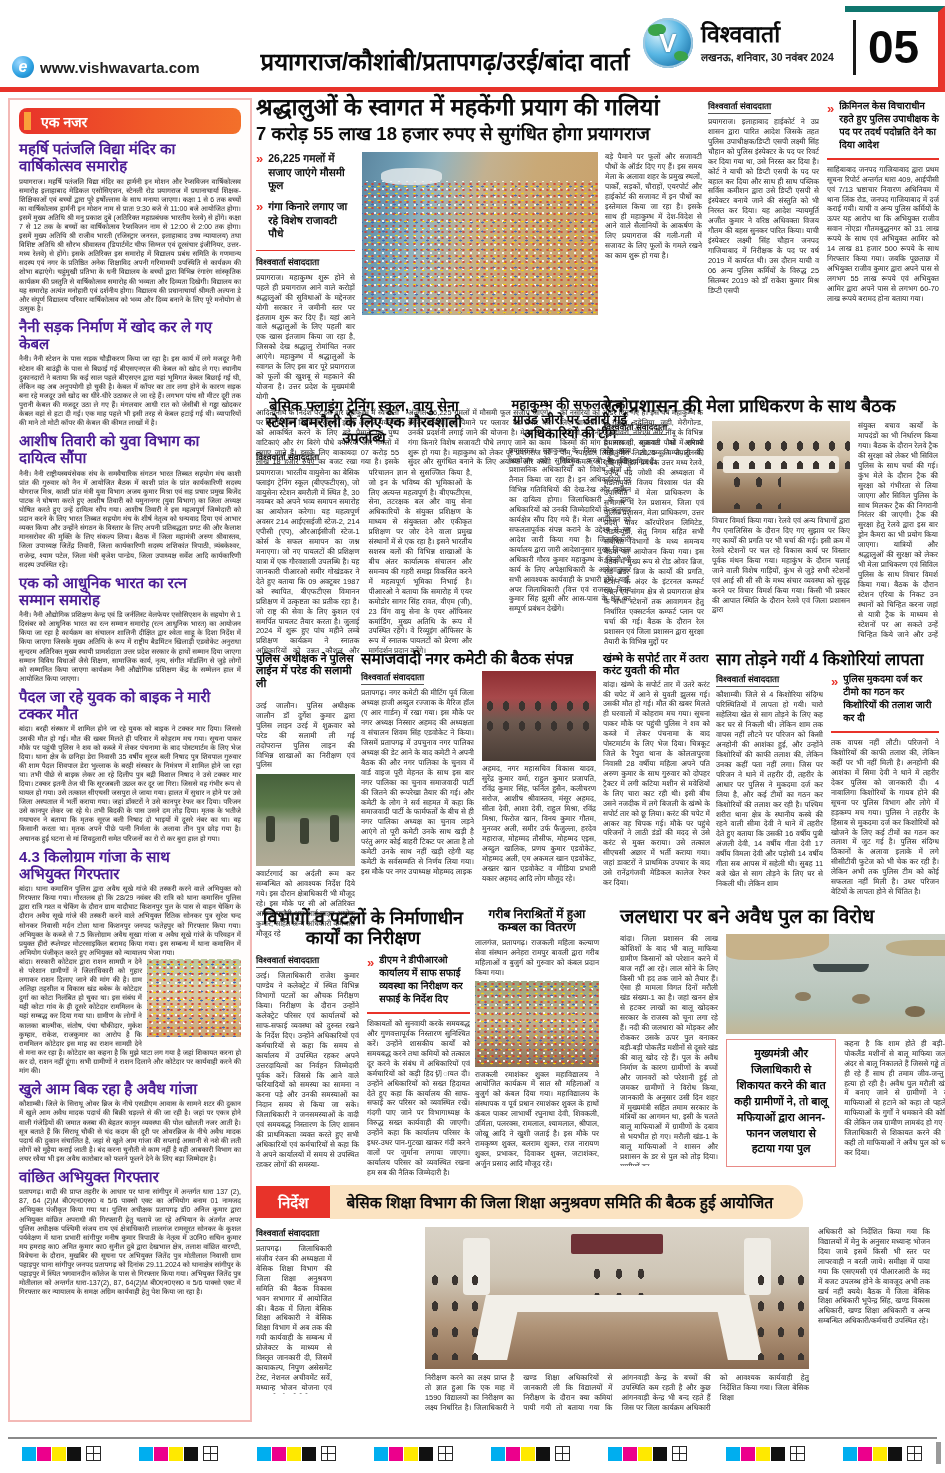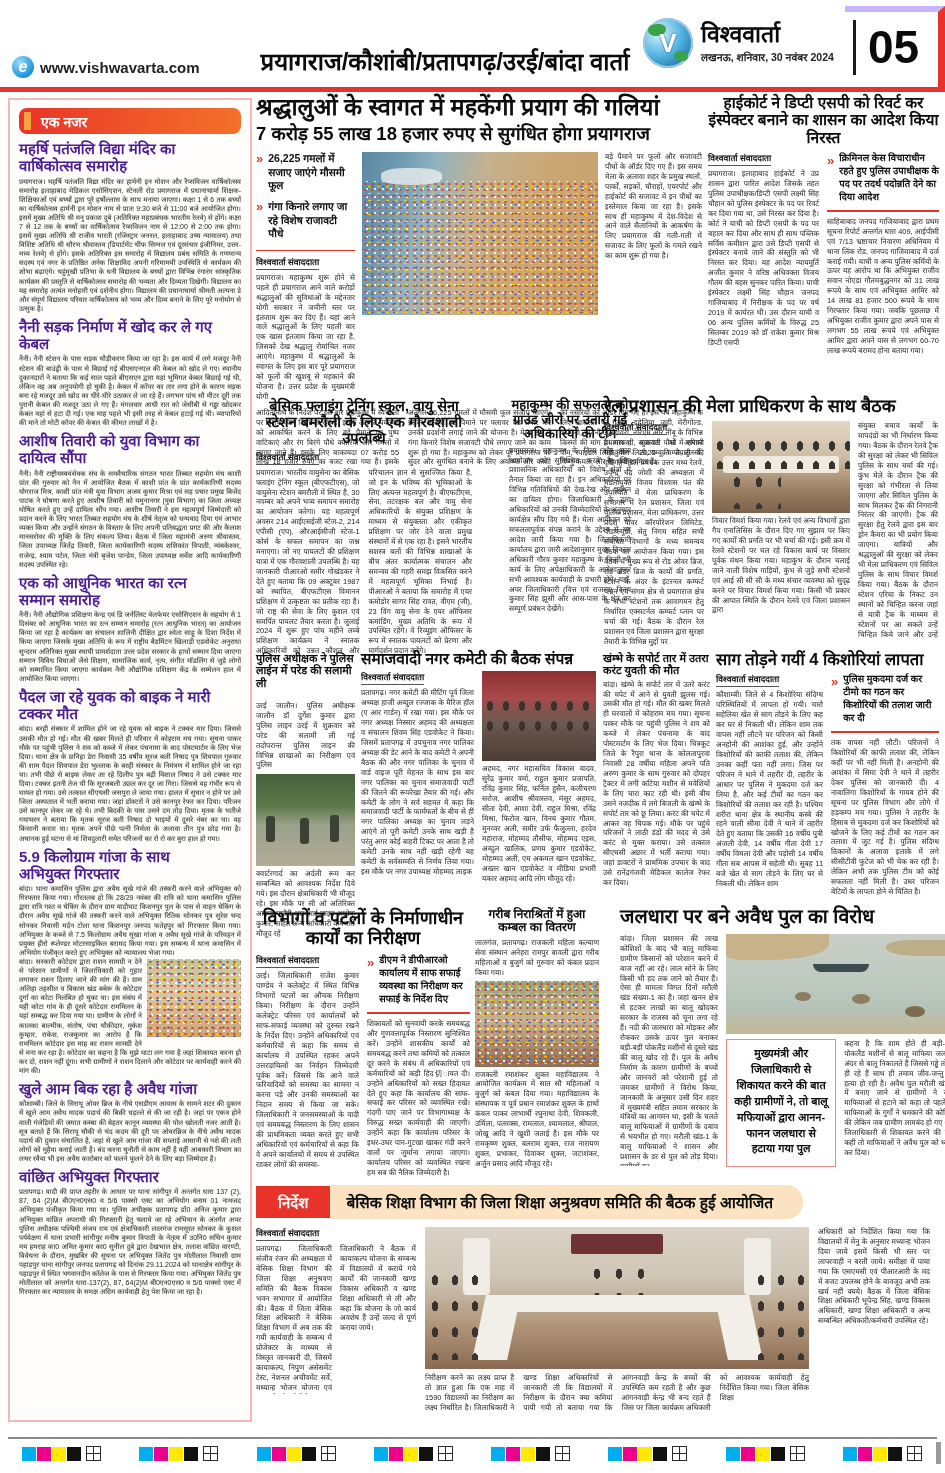--- a/index.html
+++ b/index.html
@@ -36,21 +36,21 @@
   #hdr-logo{left:643px;top:18px;display:flex;gap:8px;align-items:center;}
   #globe{width:50px;height:50px;border-radius:50%;position:relative;
     background:radial-gradient(circle at 32% 30%,#d9f1fb,#58b6e3 45%,#1f78ad 80%);
     box-shadow:inset 0 0 0 2px #9fc8e0;}
   #globe .land{position:absolute;width:18px;height:12px;background:#3aa34a;border-radius:50% 40% 55% 45%;top:6px;left:5px;}
   #globe .land2{position:absolute;width:14px;height:10px;background:#3aa34a;border-radius:45% 55% 40% 55%;bottom:7px;right:5px;}
   #globe .v{position:absolute;inset:0;display:flex;align-items:center;justify-content:center;
     color:#fff;font-size:26px;font-weight:bold;text-shadow:0 0 2px #14506e;}
   #paper-name{font-size:23px;font-weight:bold;color:#0a0a0a;line-height:1;}
   #edition{font-size:10.5px;font-weight:bold;color:#222;margin-top:4px;text-align:right;}
-  #page-box{left:845px;top:6px;width:93px;height:80px;border-top:6px solid #c4b5fd;border-right:7px solid #e8332a;}
+  #page-box{left:845px;top:6px;width:93px;height:80px;border-top:6px solid #0f766e;border-right:7px solid #e8332a;}
   #page-num{margin-top:8px;margin-left:8px;border-left:3px solid #1a1a1a;padding-left:12px;
     font-size:46px;font-weight:bold;color:#0a0a0a;line-height:1.2;}
   #red-rule{left:0;top:87px;width:945px;height:5px;background:#e8332a;}
   
   #sidebar{left:8px;top:98px;width:244px;height:1324px;border:2px solid #f3b9b6;padding:6px 9px;
     box-sizing:border-box;overflow:hidden;background:#fffdfc;}
   #sb-badge{position:relative;height:26px;border-radius:8px;margin:2px 0 6px 0;
     background:linear-gradient(90deg,#e8332a,#f05a28 60%,#f3702a);display:flex;align-items:center;}
   #sb-badge .bar{position:absolute;left:5px;top:4px;bottom:4px;width:7px;background:#f9a13a;}
   #sb-badge .txt{color:#fff;font-size:14px;font-weight:bold;padding-left:22px;}
@@ -118,21 +118,21 @@
     </div>
     <div class="sb-art">
       <h3>एक को आधुनिक भारत का रत्न सम्मान समारोह</h3>
       <p>नैनी। नैनी औद्योगिक प्रशिक्षण केन्द्र एवं डि जर्नलिस्ट वेलफेयर एसोसिएशन के सहयोग से 1 दिसंबर को आधुनिक भारत का रत्न सम्मान समारोह (रत्न आधुनिक भारत) का आयोजन किया जा रहा है कार्यक्रम का संचालन शालिनी दीक्षित द्वार श्वेता साहू के दिशा निर्देश में किया जाएगा जिसके मुख्य अतिथि के रूप में राष्ट्रीय बैडमिंटन खिलाड़ी एडवोकेट अनुराधा सुन्दरम अतिरिक्त मुख्य स्थायी प्रामर्शदाता उत्तर प्रदेश सरकार के हाथों सम्मान दिया जाएगा सम्मान विविध विधाओं जैसे शिक्षण, सामाजिक कार्य, नृत्य, संगीत मॉडलिंग से जुड़े लोगों को सम्मानित किया जाएगा कार्यक्रम नैनी औद्योगिक प्रशिक्षण केंद्र के सम्मेलन हाल में आयोजित किया जाएगा।</p>
     </div>
     <div class="sb-art">
       <h3>पैदल जा रहे युवक को बाइक ने मारी टक्कर मौत</h3>
       <p>बांदा। बरही संस्कार में शामिल होने जा रहे युवक को बाइक ने टक्कर मार दिया। जिससे उसकी मौत हो गई। मौत की खबर मिलते ही परिवार में कोहराम मच गया। सूचना पाकर मौके पर पहुंची पुलिस ने शव को कब्जे में लेकर पंचनामा के बाद पोस्टमार्टम के लिए भेज दिया। थाना क्षेत्र के छनिहा डेरा निवासी 35 वर्षीय सूरज बली निषाद पुत्र शिवपाल गुरुवार की शाम पैदल शिवपाल डेरा भुल्लाक के बरही संस्कार के निमंत्रण में शामिल होने जा रहा था। तभी पीछे से बाइक लेकर आ रहे दिलीप पुत्र बद्री विशाल निषाद ने उसे टक्कर मार दिया। टक्कर इतनी तेज थी कि सूरजबली उछल कर दूर जा गिरा। जिससे वह गंभीर रूप से घायल हो गया। उसे तत्काल सीएचसी जसपुरा ले जाया गया। हालत में सुधार न होने पर उसे जिला अस्पताल में भर्ती कराया गया। जहां डॉक्टरों ने उसे कानपुर रेफर कर दिया। परिजन उसे कानपुर लेकर जा रहे थे। तभी बिदकी के पास उसने दम तोड़ दिया। मृतक के भतीजे गयाचरन ने बताया कि मृतक सूरज बली निषाद दो भाइयों में दूसरे नंबर का था। वह किसानी करता था। मृतक अपने पीछे पत्नी निर्मला के अलावा तीन पुत्र छोड़ गया है। अचानक हुई घटना से मां शिवदुलारी समेत परिजनों का रो रो कर बुरा हाल हो गया।</p>
     </div>
     <div class="sb-art">
-      <h3>5.9 किलोग्राम गांजा के साथ अभियुक्त गिरफ्तार</h3>
+      <h3>4.3 किलोग्राम गांजा के साथ अभियुक्त गिरफ्तार</h3>
       <p>बांदा। थाना कमासिन पुलिस द्वारा अवैध सूखे गांजे की तस्करी करने वाले अभियुक्त को गिरफ्तार किया गया। गौरतलब हो कि 28/29 नवंबर की रात्रि को थाना कमासिन पुलिस द्वारा रात्रि गश्त व चेकिंग के दौरान ग्राम यादौघाट किशनपुर पुल के पास से वाहन चेकिंग के दौरान अवैध सूखे गांजे की तस्करी करने वाले अभियुक्त रितिक सोनकर पुत्र सुरेश चन्द सोनकर निवासी मर्दन टोला थाना किशनपुर जनपद फतेहपुर को गिरफ्तार किया गया। अभियुक्त के कब्जे से 7.5 किलोग्राम अवैध सूखा गांजा व अवैध सूखे गांजे के परिवहन में प्रयुक्त हीरो स्प्लेण्डर मोटरसाइकिल बरामद किया गया। इस सम्बन्ध में थाना कमासिन में अभियोग पंजीकृत करते हुए अभियुक्त को न्यायालय भेजा गया।</p>
     </div>
     <div class="sb-art">
       <div class="sb-ph ph" style="background:linear-gradient(#b9c79e 0%,#d8c9a8 40%,#caa477 100%);">
         <div class="dots" style="opacity:.95"></div>
       </div>
       <p>बांदा। सरकारी कोटेदार द्वारा राशन सामग्री न देने से परेशान ग्रामीणों ने जिलाधिकारी को गुहार लगाकर राशन दिलाए जाने की मांग की है। ग्राम अलिहा तहसील व विकास खंड बबेरू के कोटेदार दुर्गा का कोटा निलंबित हो चुका था। इस संबंध में यही कोटा गांव के ही दूसरे कोटेदार राममिलन के यहां सम्बद्ध कर दिया गया था। ग्रामीण के लोगों ने कालका बाल्मीक, संतोष, पंचा चौकीदार, मुकेश कुम्हार, राकेश, राजकुमार का आरोप है कि राममिलन कोटेदार इस माह का राशन सामग्री देने से मना कर रहा है। कोटेदार का कहना है कि मुझे घाटा लग गया है जहां शिकायत करना हो कर दो, राशन नहीं दूंगा। सभी ग्रामीणों ने राशन दिलाने और कोटेदार पर कार्यवाही करने की मांग की।</p>
     </div>
     <div class="sb-art">
       <h3>खुले आम बिक रहा है अवैध गांजा</h3>
@@ -168,21 +168,20 @@
         <div style="position:absolute;left:8%;top:10%;width:26%;height:10%;background:#e8ecee;border-radius:40%;opacity:.8;"></div>
       </div>
       <div style="width:97px;">
         <p class="body">बड़े पैमाने पर फूलों और सजावटी पौधों के ऑर्डर दिए गए हैं। इस समय मेला के अलावा शहर के प्रमुख स्थलों, पार्कों, सड़कों, चौराहों, एयरपोर्ट और हाईकोर्ट की सजावट में इन पौधों का इस्तेमाल किया जा रहा है। इसके साथ ही महाकुम्भ में देश-विदेश से आने वाले सैलानियों के आकर्षण के लिए प्रयागराज की गली-गली में सजावट के लिए फूलों के गमले रखने का काम शुरू हो गया है।</p>
       </div>
     </div>
     <p class="body cols3" style="margin-top:6px;">आदित्यनाथ के निर्देश पर इस बार महाकुम्भ में स्वच्छता पर विशेष ध्यान दिया जा रहा है। इसके अंतर्गत पर्यटकों को आकर्षित करने के लिए बड़े पैमाने पर पुष्प वाटिकाएं और रंग बिरंगे पौधे क्यारियों और गमलों में लगाए जाने हैं। इसके लिए बाकायदा 07 करोड़ 55 लाख 18 हजार रुपए का बजट रखा गया है। इसके अंतर्गत 26,225 गमलों में मौसमी फूल सजाए जाएंगे। इसके अलावा बड़े पैमाने पर फ्लावर बेड तैयार कर उनकी प्रदर्शनी लगाई जाने की योजना है। मेला क्षेत्र में गंगा किनारे विशेष सजावटी पौधे लगाए जाने का काम शुरू हो गया है। महाकुम्भ को लेकर पूरे प्रयागराज को सुंदर और सुगंधित बनाने के लिए अयोध्या और काशी की नर्सरियों को आर्डर दिए गए हैं। इस वर्ष महाकुम्भ के लिए खासतौर पर गुलाब, डहेलिया, जूही, मेरीगोल्ड, कामिनी, चांदनी, गुलदावरी, नेरिएम और नींबू के विभिन्न किस्मों की मांग है। साथ ही, सजावटी पौधों में एरिका पॉम, स्पाइडल लिली, पीस लिली, बम्बू, चम्पा, तुलसी, विष्णु कमल, और रेड मंची शामिल हैं।</p>
   </div>
 
   <div class="abs" style="left:708px;top:94px;width:231px;height:298px;">
-    <h2 class="hl" style="font-size:15.5px;text-align:center;">हाईकोर्ट ने डिप्टी एसपी को रिवर्ट कर इंस्पेक्टर बनाने का शासन का आदेश किया निरस्त</h2>
     <div style="display:flex;gap:8px;margin-top:6px;">
       <div style="width:111px;">
         <span class="byline">विश्ववार्ता संवाददाता</span>
         <p class="body">प्रयागराज। इलाहाबाद हाईकोर्ट ने उप्र शासन द्वारा पारित आदेश जिसके तहत पुलिस उपाधीक्षक/डिप्टी एसपी लक्ष्मी सिंह चौहान को पुलिस इंस्पेक्टर के पद पर रिवर्ट कर दिया गया था, उसे निरस्त कर दिया है। कोर्ट ने याची को डिप्टी एसपी के पद पर बहाल कर दिया और साथ ही साथ पब्लिक सर्विस कमीशन द्वारा उसे डिप्टी एसपी से इंस्पेक्टर बनाये जाने की संस्तुति को भी निरस्त कर दिया। यह आदेश न्यायमूर्ति अजीत कुमार ने वरिष्ठ अधिवक्ता विजय गौतम की बहस सुनकर पारित किया। याची इंस्पेक्टर लक्ष्मी सिंह चौहान जनपद गाजियाबाद में निरीक्षक के पद पर वर्ष 2019 में कार्यरत थी। उस दौरान याची व 06 अन्य पुलिस कर्मियों के विरुद्ध 25 सितम्बर 2019 को डॉ राकेश कुमार मिश्र डिप्टी एसपी</p>
       </div>
       <div style="width:112px;">
         <div class="bbox">
           <span class="mk" style="color:#e8332a;font-size:13px;">»</span>
           <span>क्रिमिनल केस विचाराधीन रहते हुए पुलिस उपाधीक्षक के पद पर तदर्थ पदोन्नति देने का दिया आदेश</span>
         </div>
@@ -329,21 +328,20 @@
   <div class="abs" style="left:256px;top:1185px;width:683px;height:247px;">
     <div class="pillwrap">
       <span id="nirdesh">निर्देश</span>
       <span id="pill">बेसिक शिक्षा विभाग की जिला शिक्षा अनुश्रवण समिति की बैठक हुई आयोजित</span>
     </div>
     <div style="display:flex;gap:9px;margin-top:8px;">
       <div style="width:160px;">
         <span class="byline">विश्ववार्ता संवाददाता</span>
         <div style="display:flex;gap:8px;">
           <p class="body" style="width:76px;height:150px;overflow:hidden;">प्रतापगढ़। जिलाधिकारी संजीव रंजन की अध्यक्षता में बेसिक शिक्षा विभाग की जिला शिक्षा अनुश्रवण समिति की बैठक विकास भवन सभागार में आयोजित की। बैठक में जिला बेसिक शिक्षा अधिकारी ने बेसिक शिक्षा विभाग में अब तक की गयी कार्यवाही के सम्बन्ध में प्रोजेक्टर के माध्यम से विस्तृत जानकारी दी, जिसमें कायाकल्प, निपुण असेसमेंट टेस्ट, नेशनल अचीवमेंट सर्वे, मध्यान्ह भोजन योजना एवं आर टी ई, डीबीटी, आधार नामांकन, कार्यालय में स्टाफ की नियुक्ति, अध्यापकों की उपस्थिति आदि की जानकारी दी।</p>
-          <p class="body" style="width:76px;height:150px;overflow:hidden;">जिलाधिकारी ने बैठक में कायाकल्प योजना के सम्बन्ध में विद्यालयों में कराये गये कार्यों की जानकारी खण्ड विकास अधिकारी व खण्ड शिक्षा अधिकारी से ली और कहा कि योजना के जो कार्य अवशेष हैं उन्हें जल्द से पूर्ण कराया जाये।</p>
         </div>
       </div>
       <div style="width:384px;">
         <div class="ph" style="width:384px;height:142px;">
           <div style="position:absolute;inset:0;background:linear-gradient(#d9d2c6 0%,#cfc6b6 35%,#b09478 70%,#8a6b52 100%);"></div>
           <div style="position:absolute;left:38%;top:5%;width:24%;height:14%;background:#6e3136;border-radius:2px;"></div>
           <div style="position:absolute;left:10%;top:8%;width:7%;height:40%;background:#efece5;border-radius:4px;"></div>
           <div style="position:absolute;right:10%;top:8%;width:7%;height:40%;background:#efece5;border-radius:4px;"></div>
           <div style="position:absolute;left:18%;right:18%;top:48%;height:12%;background:#f2efe8;"></div>
           <div style="position:absolute;left:14%;top:48%;width:9%;height:46%;background:#f2efe8;transform:skewX(-12deg);"></div>

